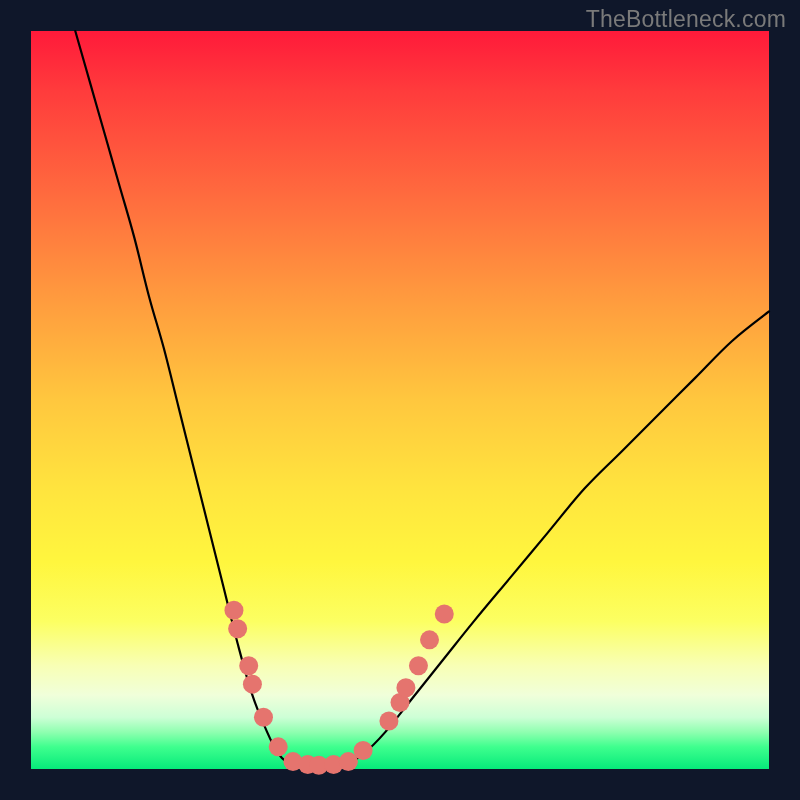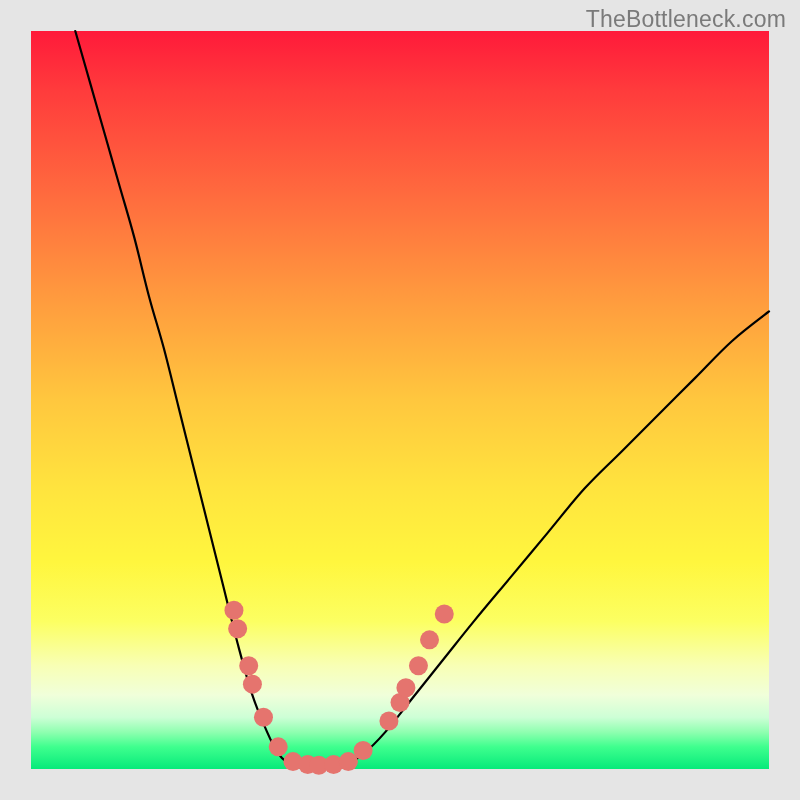--- a/index.html
+++ b/index.html
@@ -10,21 +10,21 @@
     background: #000000;
     overflow: hidden;
     font-family: Arial, Helvetica, sans-serif;
   }
   .frame {
     position: absolute;
     left: 0;
     top: 0;
     width: 800px;
     height: 800px;
-    background: #e5e5e5;
+    background: #0f172a;
   }
   .gradient-area {
     position: absolute;
     left: 31px;
     top: 31px;
     width: 738px;
     height: 738px;
     background: linear-gradient(
       to bottom,
       #ff1a3a 0%,

